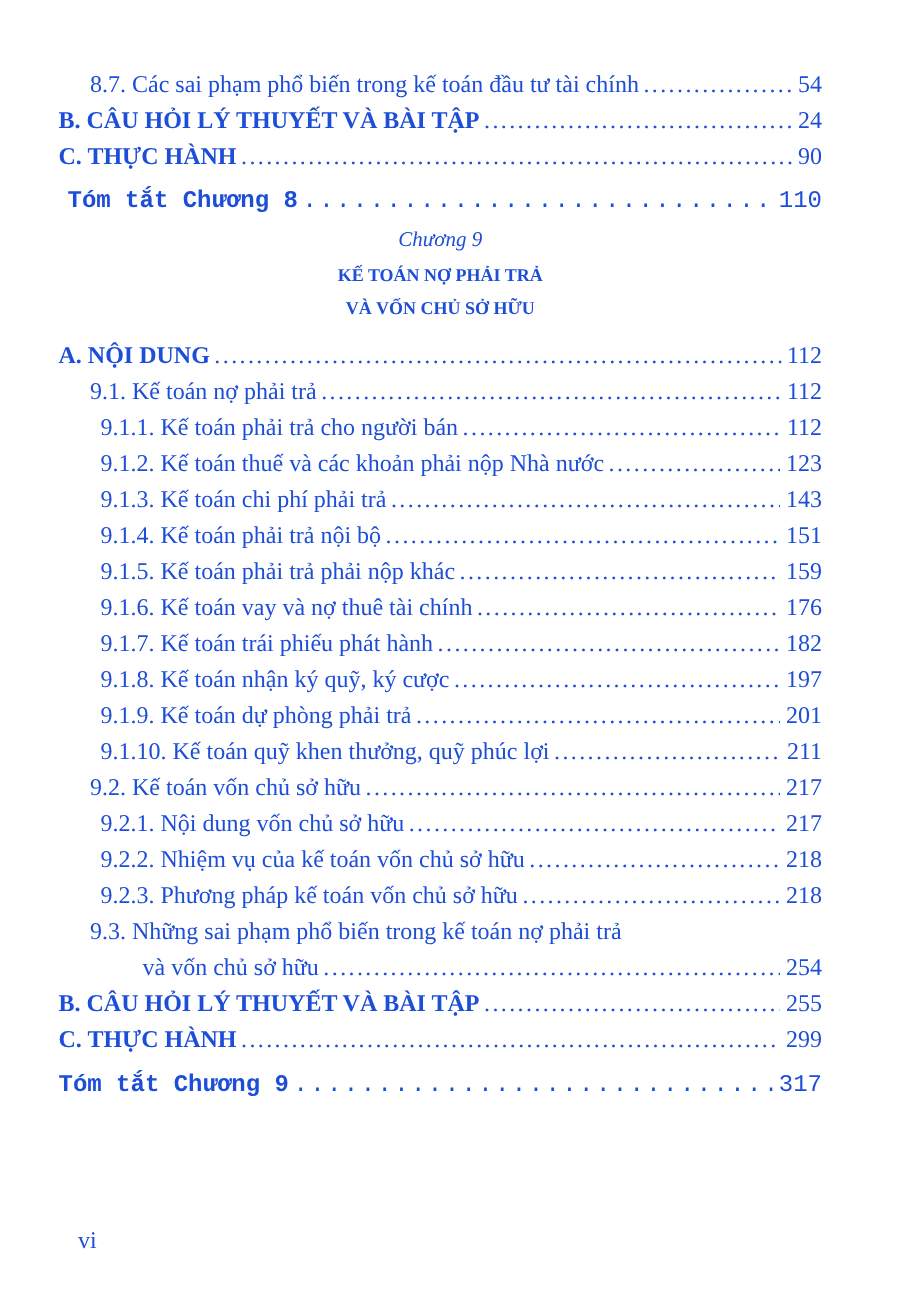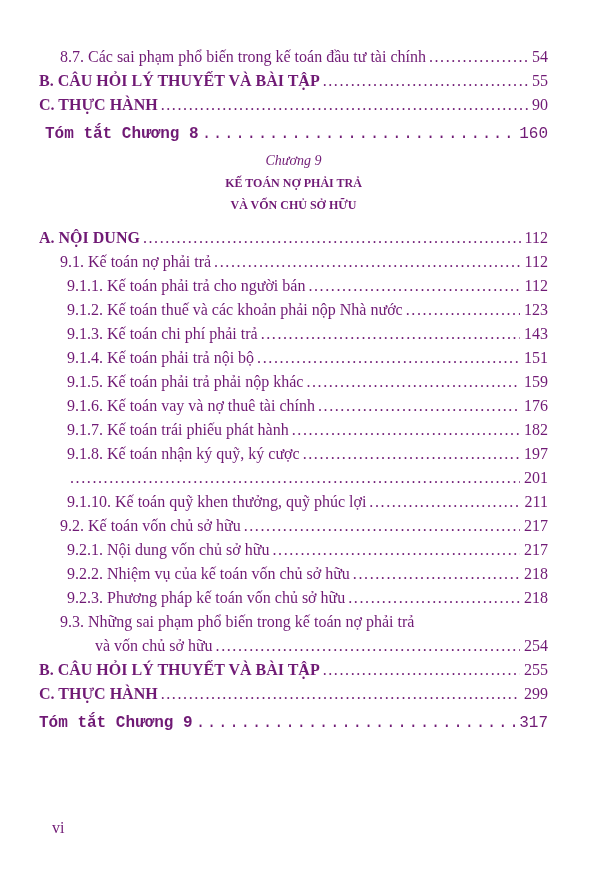--- a/index.html
+++ b/index.html
@@ -1,20 +1,20 @@
 <!DOCTYPE html>
 <html><head>
 <meta charset="utf-8">
 <style>
   html, body { margin:0; padding:0; background:#ffffff; }
   .page {
     position:relative;
     width:601px; height:870px;
     background:#ffffff;
-    color:#701a75;
+    color:#1d4ed8;
     font-family:"Liberation Serif","DejaVu Serif",serif;
     font-size:16px;
     overflow:hidden;
   }
   .content { position:absolute; left:39px; right:53px; top:45px; }
   .row { display:flex; align-items:baseline; line-height:24px; height:24px; }
   .row .lbl { white-space:nowrap; }
   .row.bold .lbl { font-weight:700; }
   .dots { flex:1 1 auto; overflow:hidden; white-space:nowrap; margin:0 4px 0 3px; min-width:6px; }
   .dots::after {
@@ -40,31 +40,31 @@
   <div class="content">
 
     <div class="row indent-1">
       <span class="lbl">8.7. Các sai phạm phổ biến trong kế toán đầu tư tài chính</span>
       <span class="dots"></span>
       <span class="pg">54</span>
     </div>
     <div class="row bold">
       <span class="lbl">B. CÂU HỎI LÝ THUYẾT VÀ BÀI TẬP</span>
       <span class="dots"></span>
-      <span class="pg">55</span>
+      <span class="pg">24</span>
     </div>
     <div class="row bold">
       <span class="lbl">C. THỰC HÀNH</span>
       <span class="dots"></span>
       <span class="pg">90</span>
     </div>
     <div class="row bold indent-sum gap-top">
       <span class="lbl">Tóm tắt Chương 8</span>
       <span class="dots"></span>
-      <span class="pg">160</span>
+      <span class="pg">110</span>
     </div>
 
     <div class="chapter-head">
       <div class="chapter-kicker">Chương 9</div>
       <div class="chapter-title">KẾ TOÁN NỢ PHẢI TRẢ</div>
       <div class="chapter-title">VÀ VỐN CHỦ SỞ HỮU</div>
     </div>
 
     <div class="row bold">
       <span class="lbl">A. NỘI DUNG</span>
@@ -110,20 +110,21 @@
       <span class="lbl">9.1.7. Kế toán trái phiếu phát hành</span>
       <span class="dots"></span>
       <span class="pg">182</span>
     </div>
     <div class="row indent-2">
       <span class="lbl">9.1.8. Kế toán nhận ký quỹ, ký cược</span>
       <span class="dots"></span>
       <span class="pg">197</span>
     </div>
     <div class="row indent-2">
+      <span class="lbl">9.1.9. Kế toán dự phòng phải trả</span>
       <span class="dots"></span>
       <span class="pg">201</span>
     </div>
     <div class="row indent-2">
       <span class="lbl">9.1.10. Kế toán quỹ khen thưởng, quỹ phúc lợi</span>
       <span class="dots"></span>
       <span class="pg">211</span>
     </div>
     <div class="row indent-1">
       <span class="lbl">9.2.  Kế toán vốn chủ sở hữu</span>

